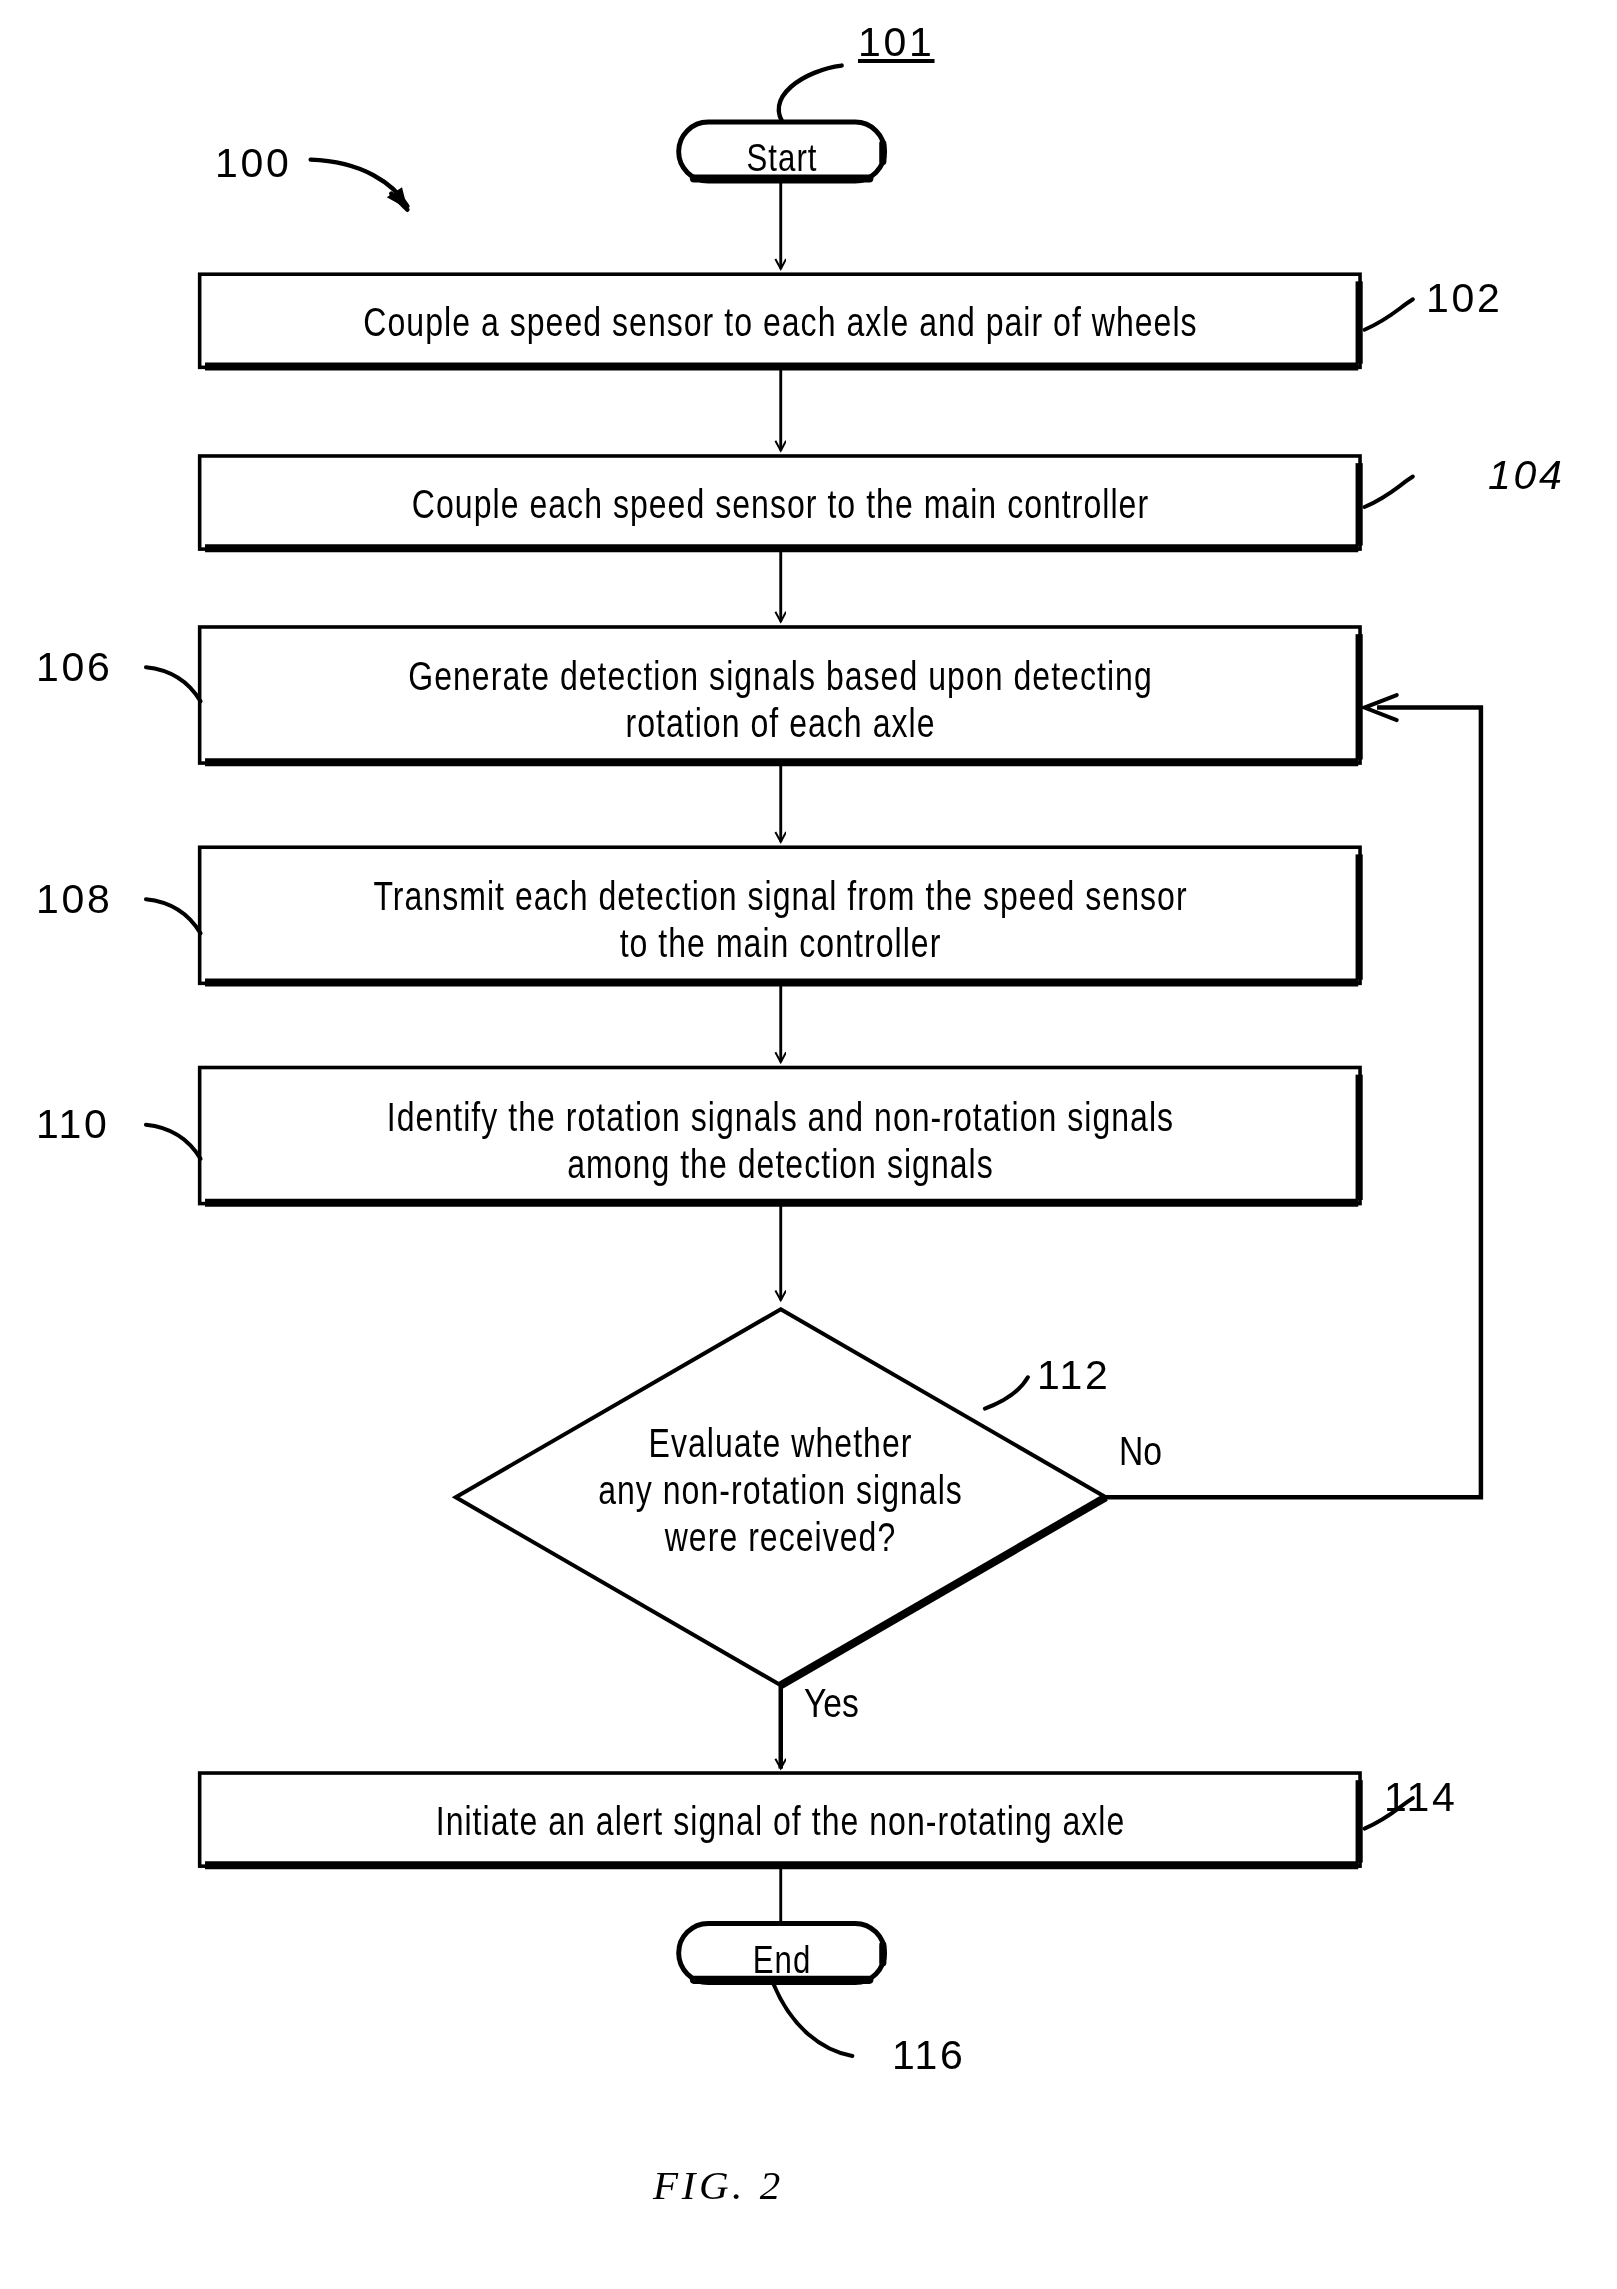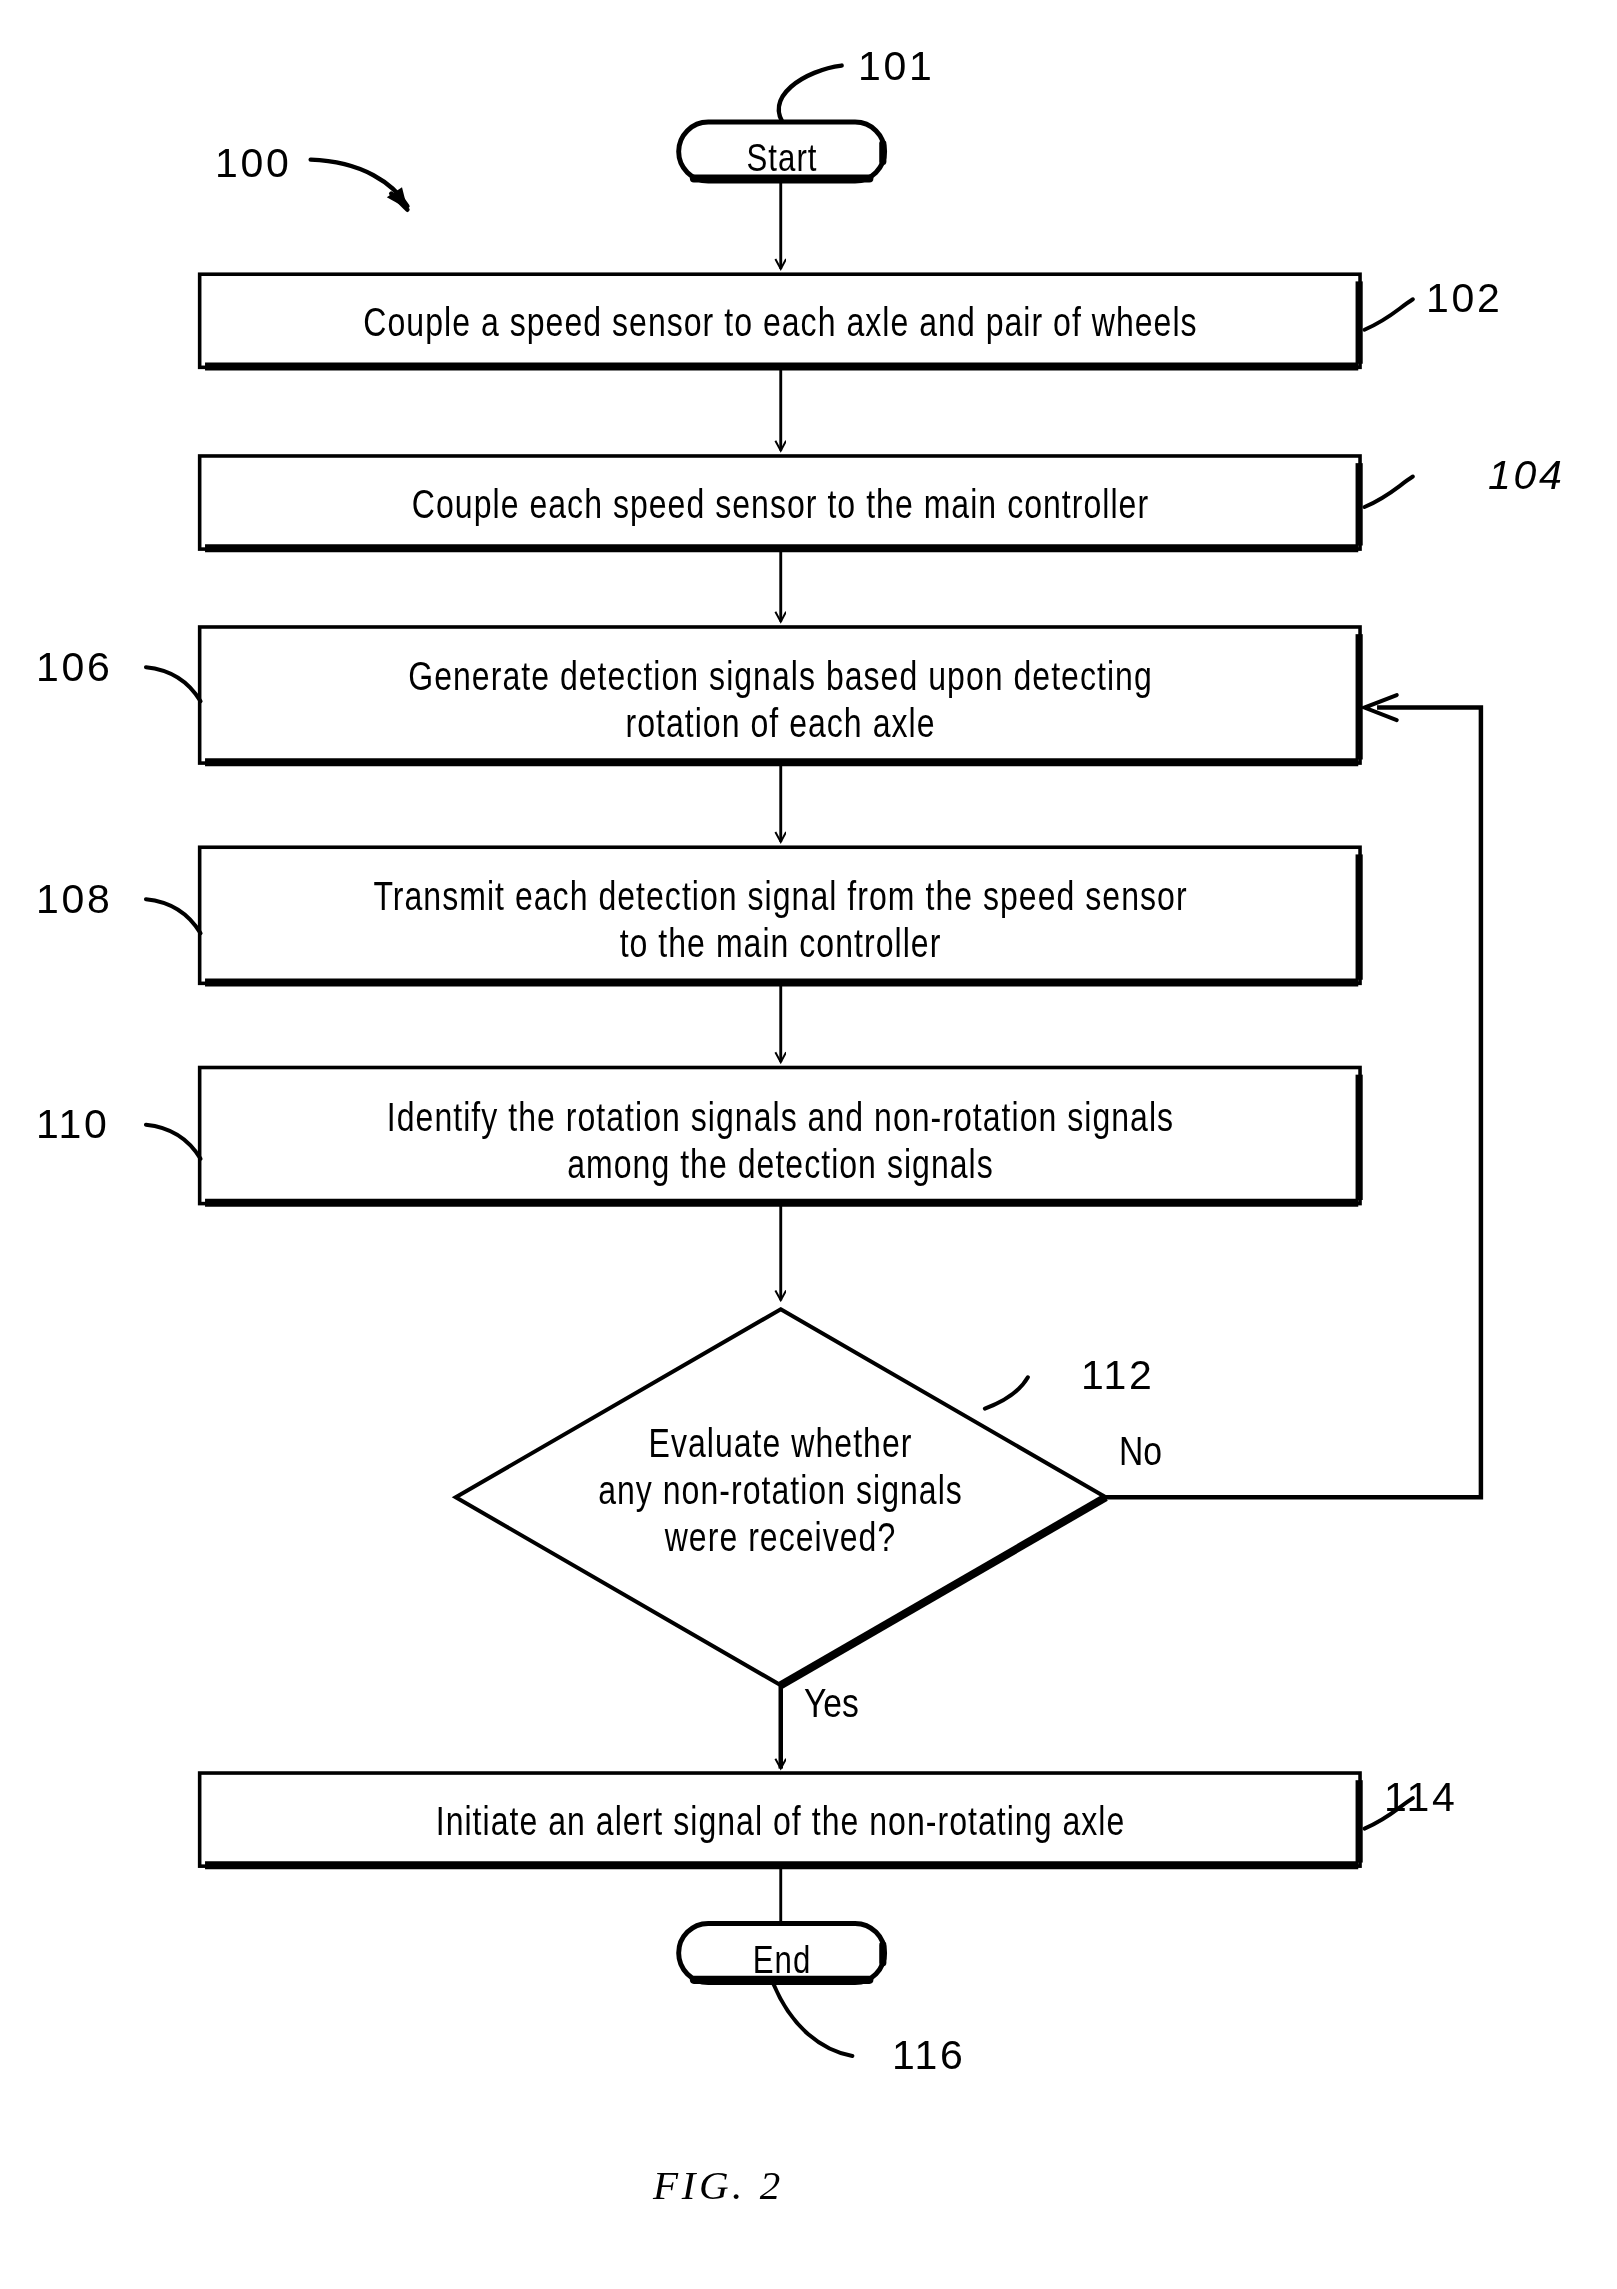--- a/index.html
+++ b/index.html
@@ -204,21 +204,21 @@
       <path d="M775,2211 L971,2211" stroke="#000" stroke-width="9" stroke-linecap="round"></path>
       <path d="M986,2172 L986,2192" stroke="#000" stroke-width="8" stroke-linecap="round"></path>
     </g>
     <g>
       <path d="M864,2216 C 884,2264 918,2290 952,2296" fill="none" stroke="#000" stroke-width="4.5" stroke-linecap="round"></path>
     </g>
   </svg>
 
   <div class="ref-num" style="left:215px; top:143px;">100</div>
 
-  <div class="ref-num" style="left:858px; top:46px;">101</div>
+  <div class="ref-num" style="left:858px; top:22px;text-decoration:underline;">101</div>
 
   <div class="node-label term-label" style="left:679px; top:135px; width:206px;">Start</div>
 
   <div class="node-label box-label" style="left:218px; top:299px; width:1125px;">Couple a speed sensor to each axle and pair of wheels</div>
   <div class="ref-num" style="left:1426px; top:278px;">102</div>
 
   <div class="node-label box-label" style="left:218px; top:481px; width:1125px;">Couple each speed sensor to the main controller</div>
   <div class="ref-num" style="left:1488px; top:455px;font-style:italic;">104</div>
 
   <div class="node-label box-label" style="left:218px; top:653px; width:1125px;">Generate detection signals based upon detecting
@@ -229,21 +229,21 @@
 to the main controller</div>
   <div class="ref-num" style="left:36px; top:879px;">108</div>
 
   <div class="node-label box-label" style="left:218px; top:1094px; width:1125px;">Identify the rotation signals and non-rotation signals
 among the detection signals</div>
   <div class="ref-num" style="left:36px; top:1104px;">110</div>
 
   <div class="node-label box-label" style="left:512px; top:1420px; width:537px;">Evaluate whether
 any non-rotation signals
 were received?</div>
-  <div class="ref-num" style="left:1037px; top:1355px;margin-left:44px;">112</div>
+  <div class="ref-num" style="left:1037px; top:1355px;">112</div>
 
   <div class="branch-label" style="left:1119px; top:1428px;">No</div>
   <div class="branch-label" style="left:804px; top:1680px;">Yes</div>
 
   <div class="node-label box-label" style="left:218px; top:1798px; width:1125px;">Initiate an alert signal of the non-rotating axle</div>
   <div class="ref-num" style="left:1384px; top:1777px;">114</div>
 
   <div class="node-label term-label" style="left:679px; top:1937px; width:206px;">End</div>
   <div class="ref-num" style="left:860px; top:2035px;margin-left:32px;">116</div>
 

